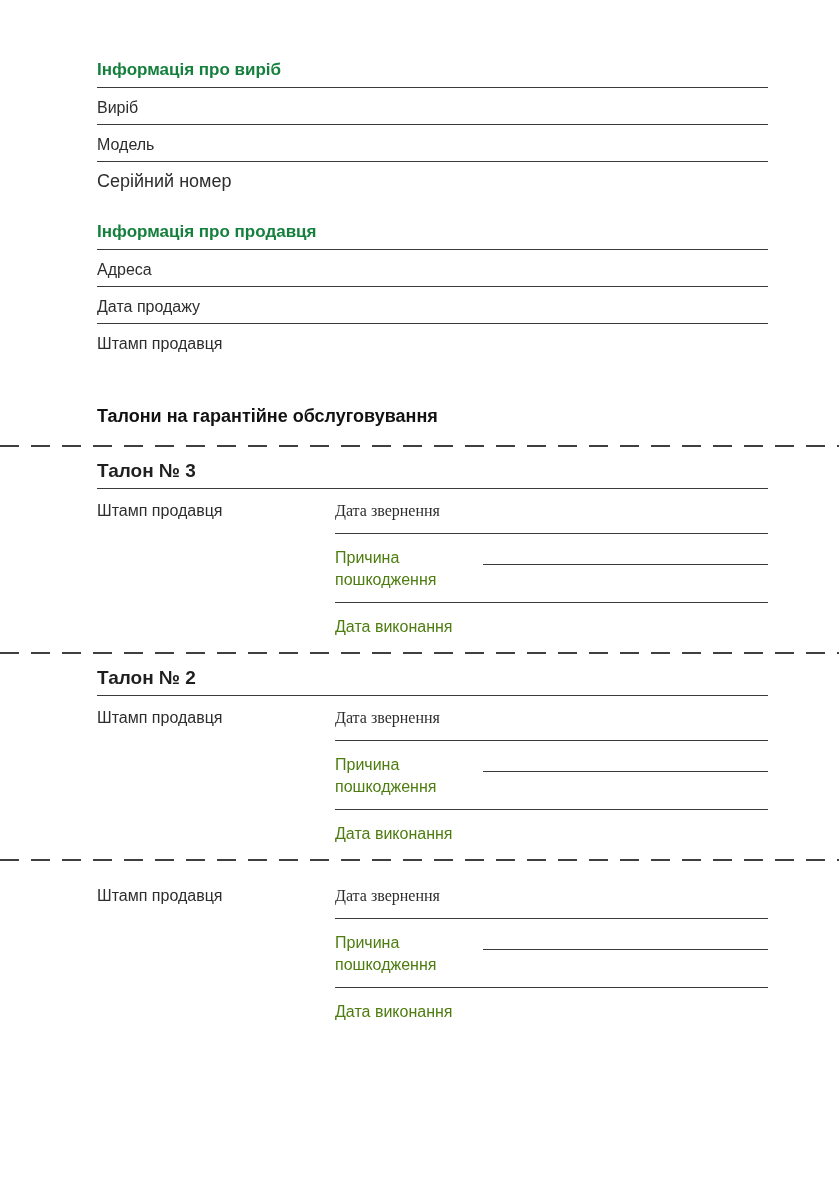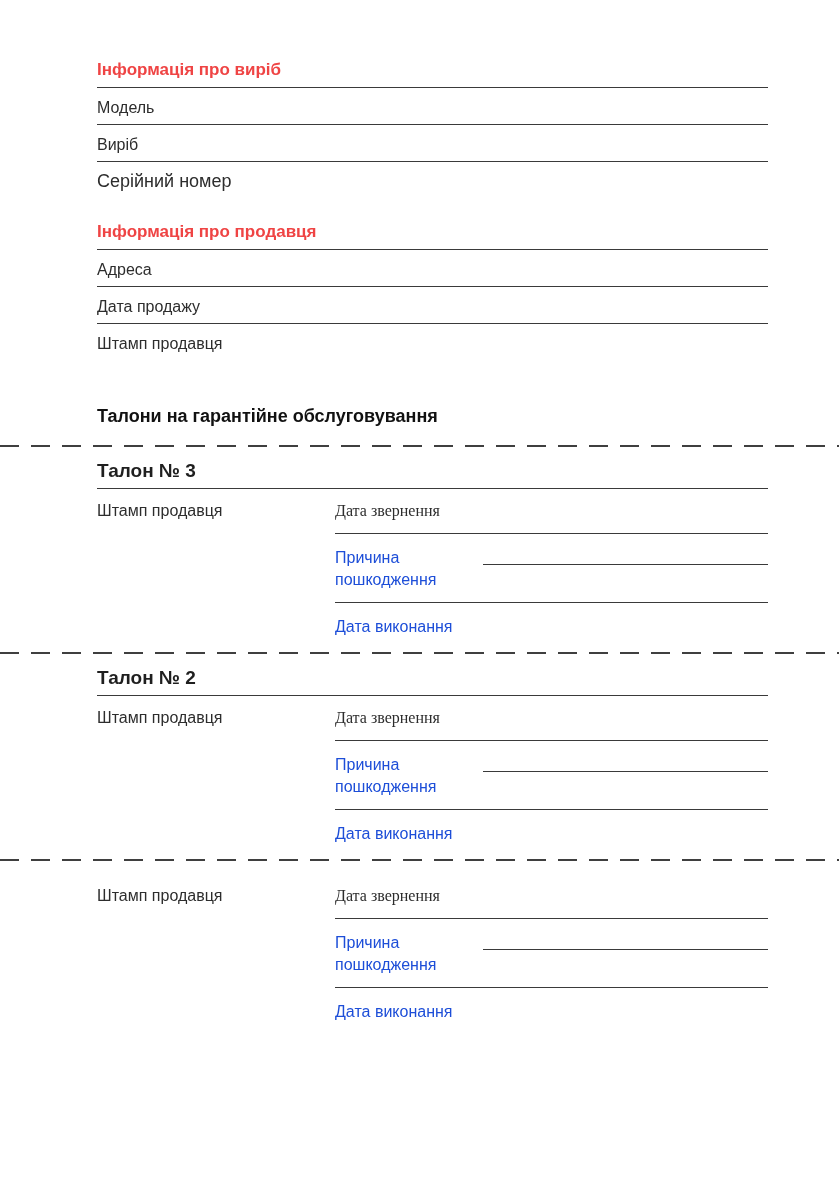--- a/index.html
+++ b/index.html
@@ -11,21 +11,21 @@
     color: #2d2d2d;
     position: relative;
     overflow: hidden;
   }
   .inset { margin-left: 97px; margin-right: 71px; }
   .top-area { padding-top: 60px; }
 
   .sec-title {
     font-size: 17px;
     font-weight: bold;
-    color: #ef4444;
+    color: #15803d;
     padding-bottom: 7px;
     border-bottom: 1px solid #3a3a3a;
   }
   .line-row {
     padding: 9px 0 6px;
     border-bottom: 1px solid #3a3a3a;
   }
   .plain-row { padding: 9px 0 6px; }
   .lbl { font-size: 16px; line-height: 21px; color: #2d2d2d; }
   .serial .lbl { font-size: 18px; }
@@ -72,42 +72,42 @@
     padding: 13px 0 11px;
     border-bottom: 1px solid #3a3a3a;
   }
   .fill-row.r3 { padding: 13px 0 0; }
 
   .wrap-lbl {
     display: inline-block;
     width: 120px;
     font-size: 16px;
     line-height: 22px;
-    color: #1d4ed8;
+    color: #4d7c0f;
   }
   .inline-line {
     position: absolute;
     left: 148px;
     right: 0;
     top: 30px;
     border-bottom: 1px solid #3a3a3a;
   }
 </style>
 </head>
 <body>
 
 <div class="top-area inset">
 
   <section>
     <h2 class="sec-title">Інформація про виріб</h2>
     <div class="line-row">
-      <span class="lbl">Модель</span>
+      <span class="lbl">Виріб</span>
     </div>
     <div class="line-row">
-      <span class="lbl">Виріб</span>
+      <span class="lbl">Модель</span>
     </div>
     <div class="plain-row serial">
       <span class="lbl">Серійний номер</span>
     </div>
   </section>
 
   <section class="seller-section">
     <h2 class="sec-title">Інформація про продавця</h2>
     <div class="line-row">
       <span class="lbl">Адреса</span>

